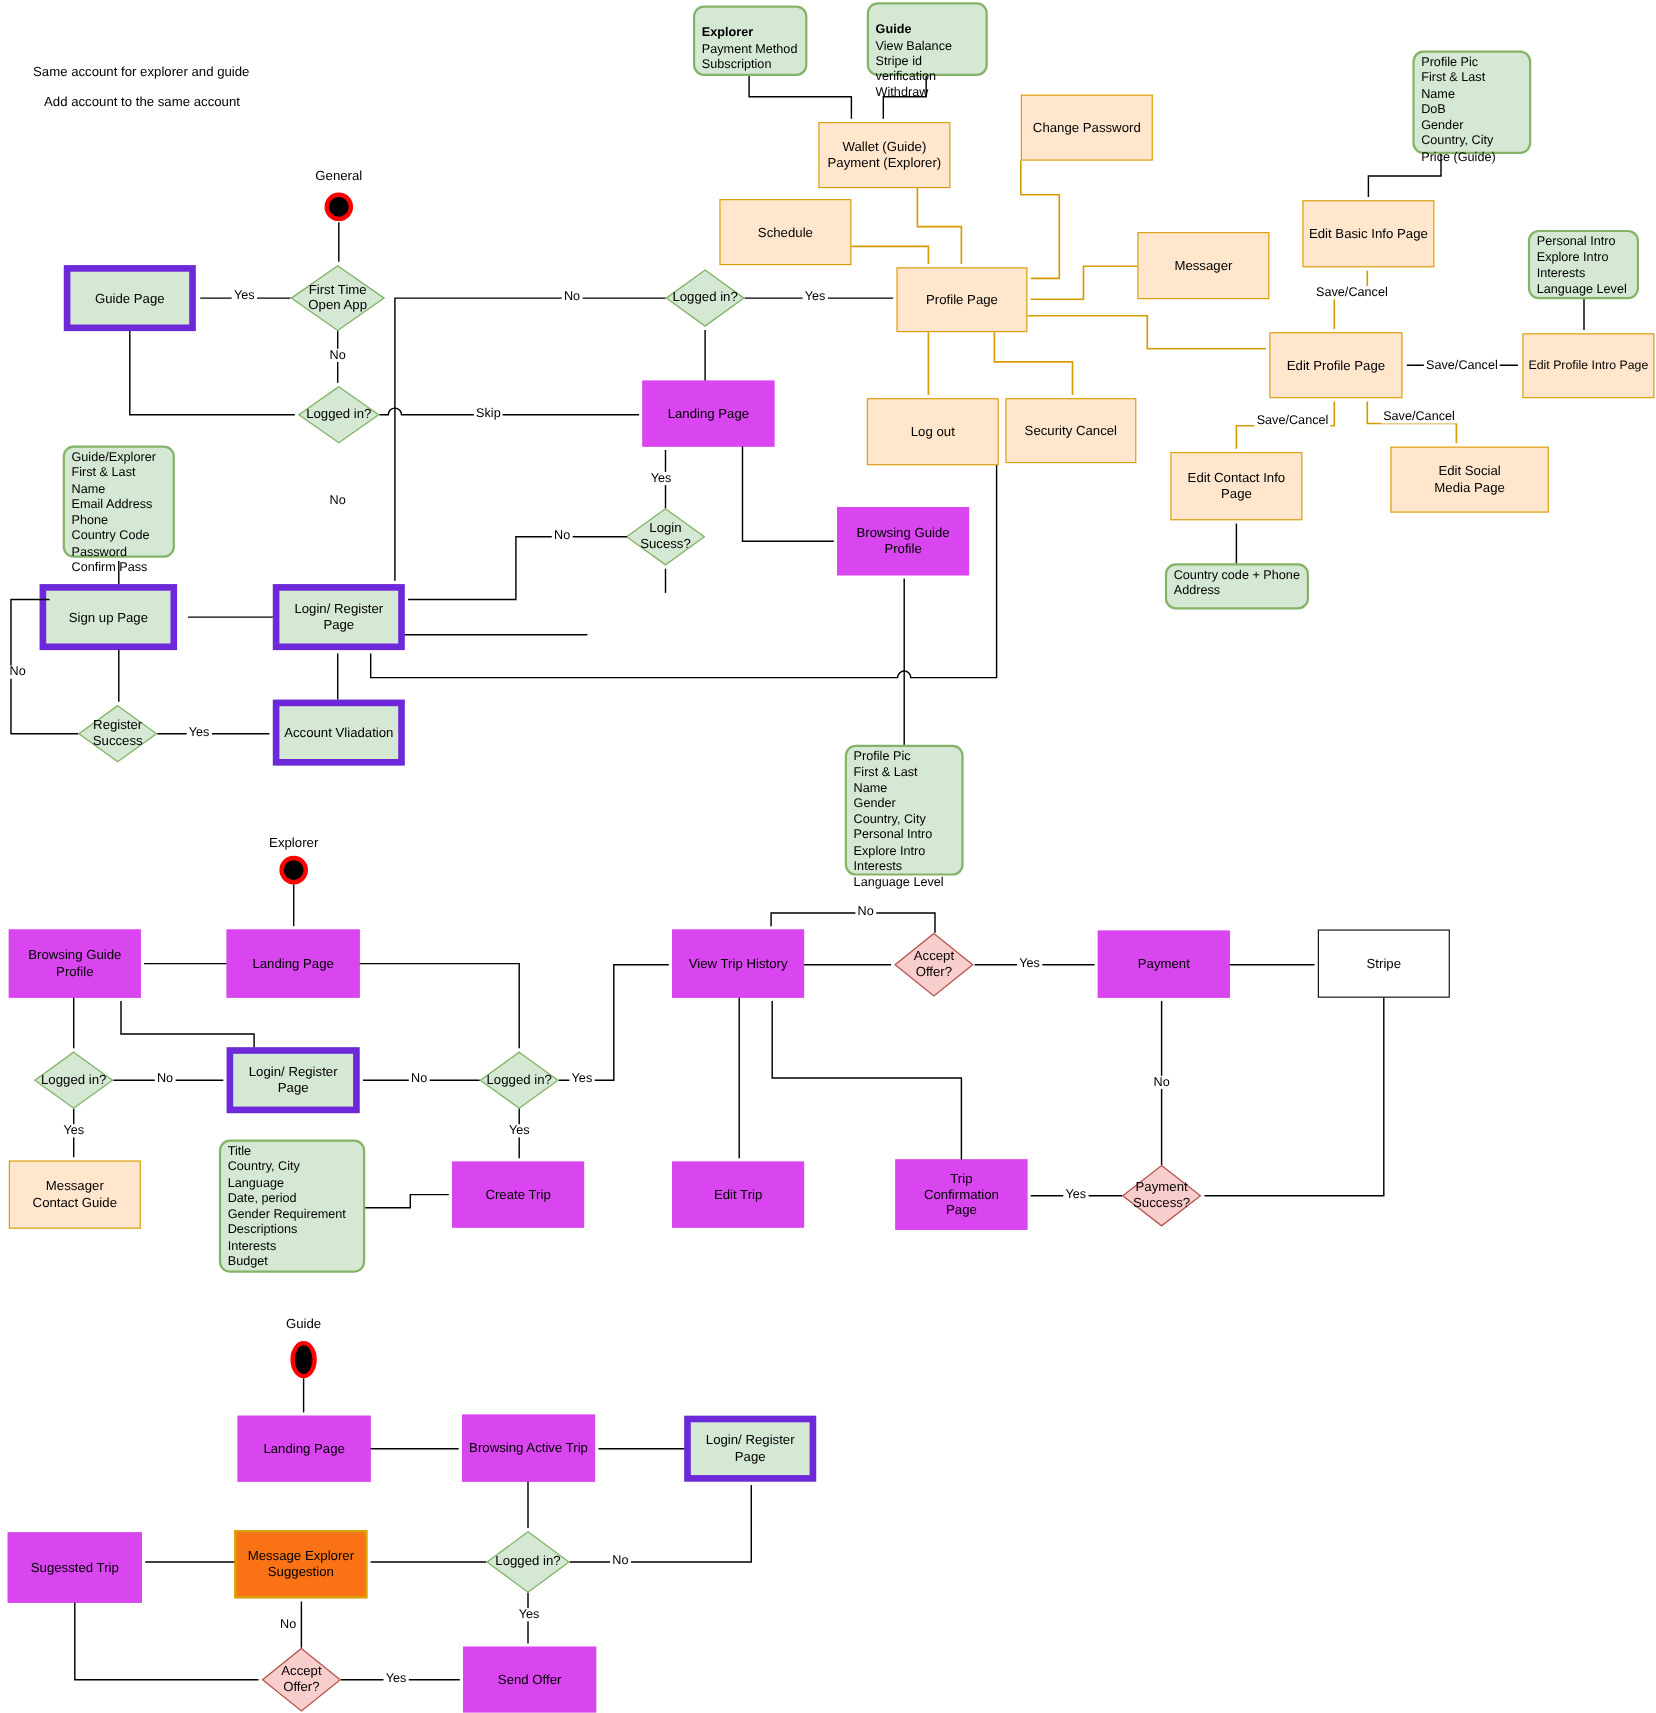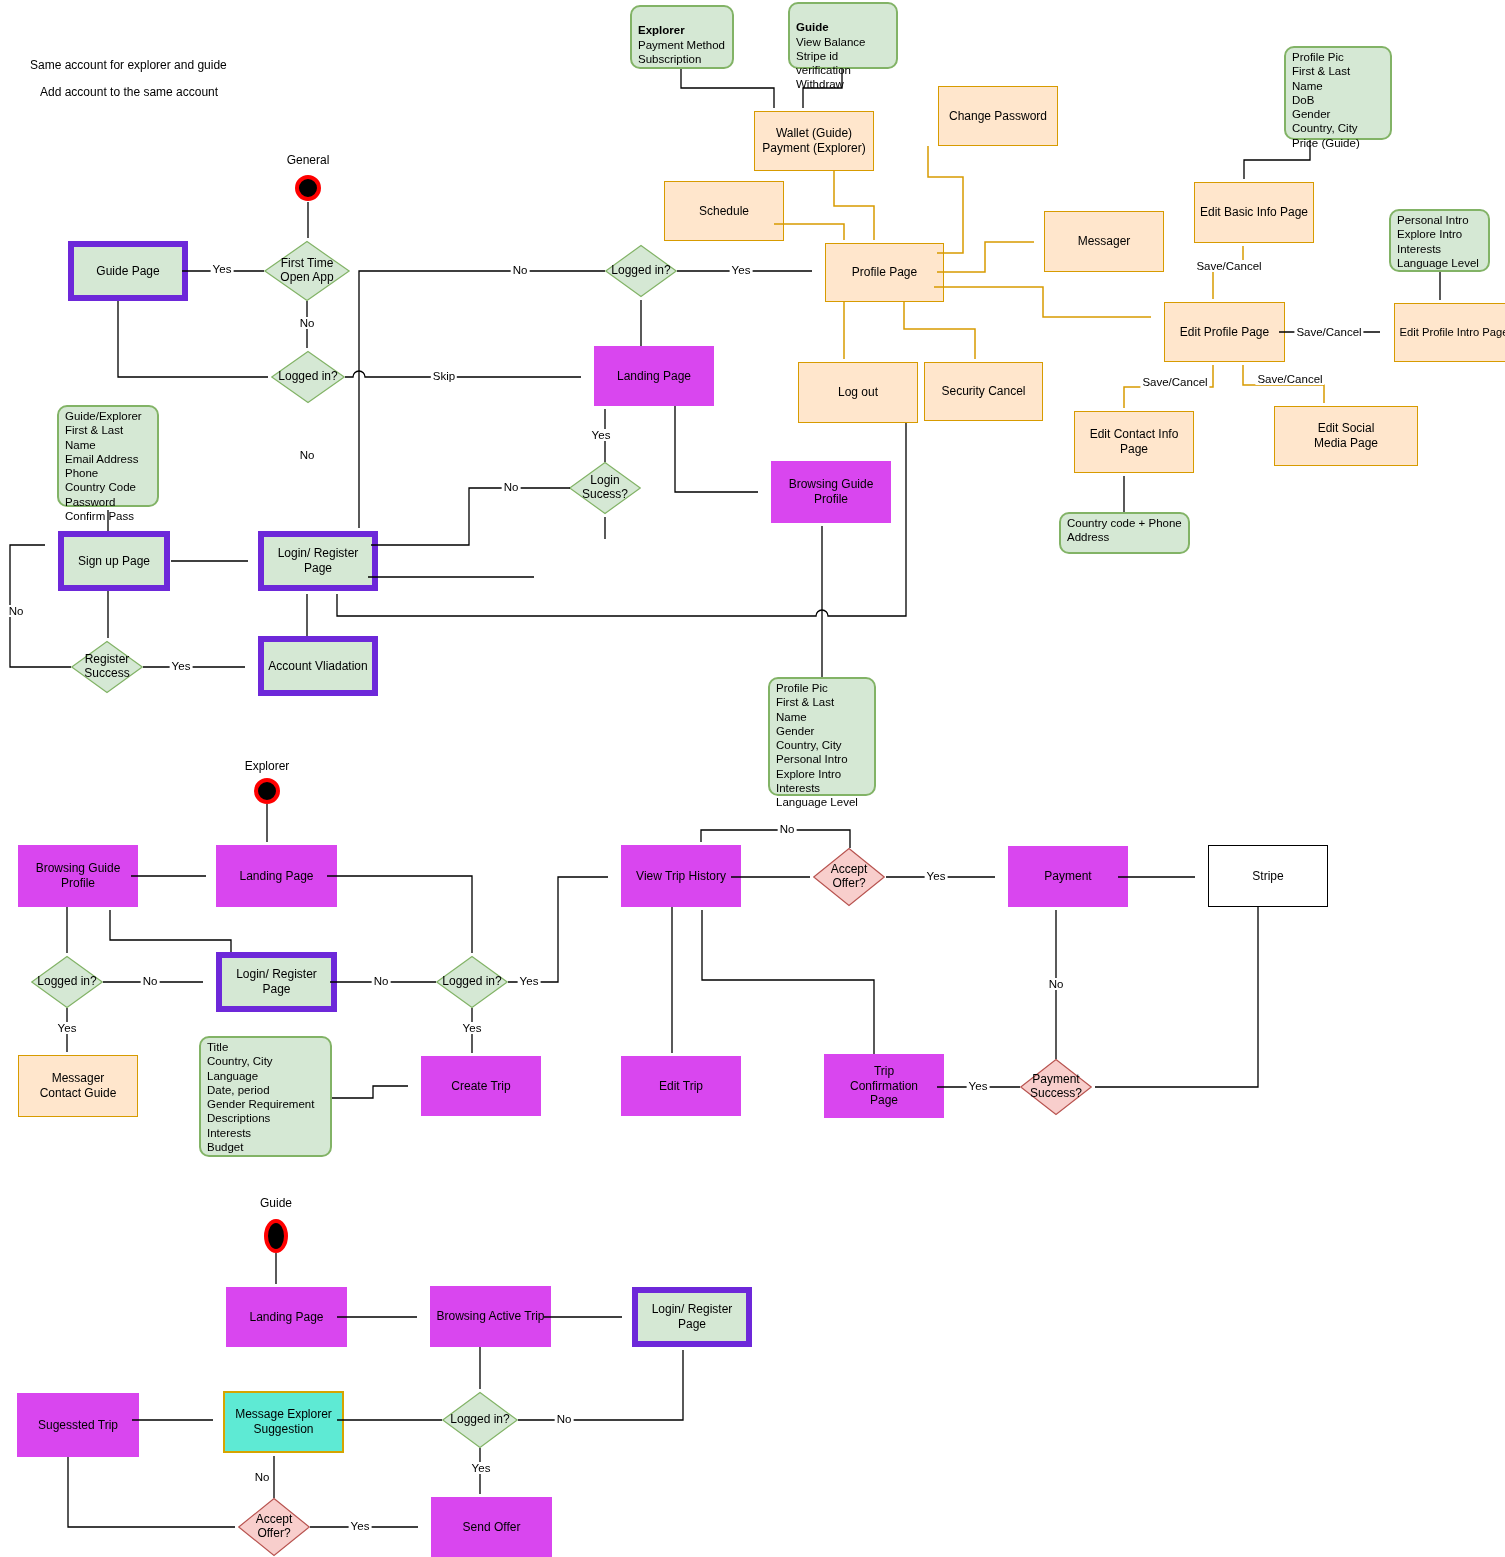--- a/index.html
+++ b/index.html
@@ -1,24 +1,24 @@
 <!DOCTYPE html>
 <html><head>
 <meta charset="utf-8">
 <style>
   html,body{margin:0;padding:0;background:#ffffff;}
   #canvas{position:relative;width:1505px;height:1557px;background:#ffffff;
           font-family:"Liberation Sans",sans-serif;color:#000;overflow:hidden;}
   .box{position:absolute;display:flex;align-items:center;justify-content:center;
        text-align:center;font-size:12px;line-height:1.22;white-space:pre-line;
-       box-sizing:border-box;padding:1px 2px;margin-left:10px;}
+       box-sizing:border-box;padding:1px 2px;}
   .g{background:#d5e8d4;border:6px solid #6d28d9;}
   .p{background:#d946ef;border:3px solid #d946ef;}
   .o{background:#ffe6cc;border:1px solid #d79b00;}
-  .y{background:#5eead4;border:2px solid #d6a400;}
+  .y{background:#f97316;border:2px solid #d6a400;}
   .w{background:#ffffff;border:1px solid #000000;}
   .fs11{font-size:11.2px;}
   .note{position:absolute;background:#d5e8d4;border:2px solid #82b366;border-radius:10px;
         font-size:11.5px;line-height:1.24;padding:2px 6px;white-space:pre-line;
         box-sizing:border-box;text-align:left;}
   .note b{display:block;font-weight:bold;}
   .dia{position:absolute;}
   .dia svg{position:absolute;left:0;top:0;width:100%;height:100%;overflow:visible;}
   .dia polygon{vector-effect:non-scaling-stroke;stroke-width:1.2;}
   .dg{fill:#d5e8d4;stroke:#82b366;}
@@ -84,21 +84,21 @@
   <div class="box o" style="left:914px;top:362px;width:119px;height:59px">Security Cancel</div>
   <div class="box o" style="left:1184px;top:182px;width:120px;height:61px">Edit Basic Info Page</div>
   <div class="box o" style="left:1154px;top:302px;width:121px;height:60px">Edit Profile Page</div>
   <div class="box o fs11" style="left:1384px;top:303px;width:120px;height:59px">Edit Profile Intro Page</div>
   <div class="box o" style="left:1064px;top:411px;width:120px;height:62px">Edit Contact Info
 Page</div>
   <div class="box o" style="left:1264px;top:406px;width:144px;height:60px">Edit Social
 Media Page</div>
   <div class="box p" style="left:761px;top:461px;width:120px;height:62px">Browsing Guide
 Profile</div>
-  <div class="box g" style="left:48px;top:531px;width:112px;height:60px">Sign up Page</div>
+  <div class="box g" style="left:36px;top:531px;width:125px;height:60px">Sign up Page</div>
   <div class="box g" style="left:248px;top:531px;width:120px;height:60px">Login/ Register Page</div>
   <div class="box g" style="left:248px;top:636px;width:120px;height:60px">Account Vliadation</div>
   <div class="dia" style="left:71px;top:641px;width:72px;height:52px">
     <svg viewBox="0 0 100 100" preserveAspectRatio="none">
         <polygon class="dg" points="50,1 99,50 50,99 1,50"></polygon>
       </svg>
     <span>Register
 Success</span>
   </div>
   <div class="dia" style="left:569px;top:462px;width:72px;height:52px">

